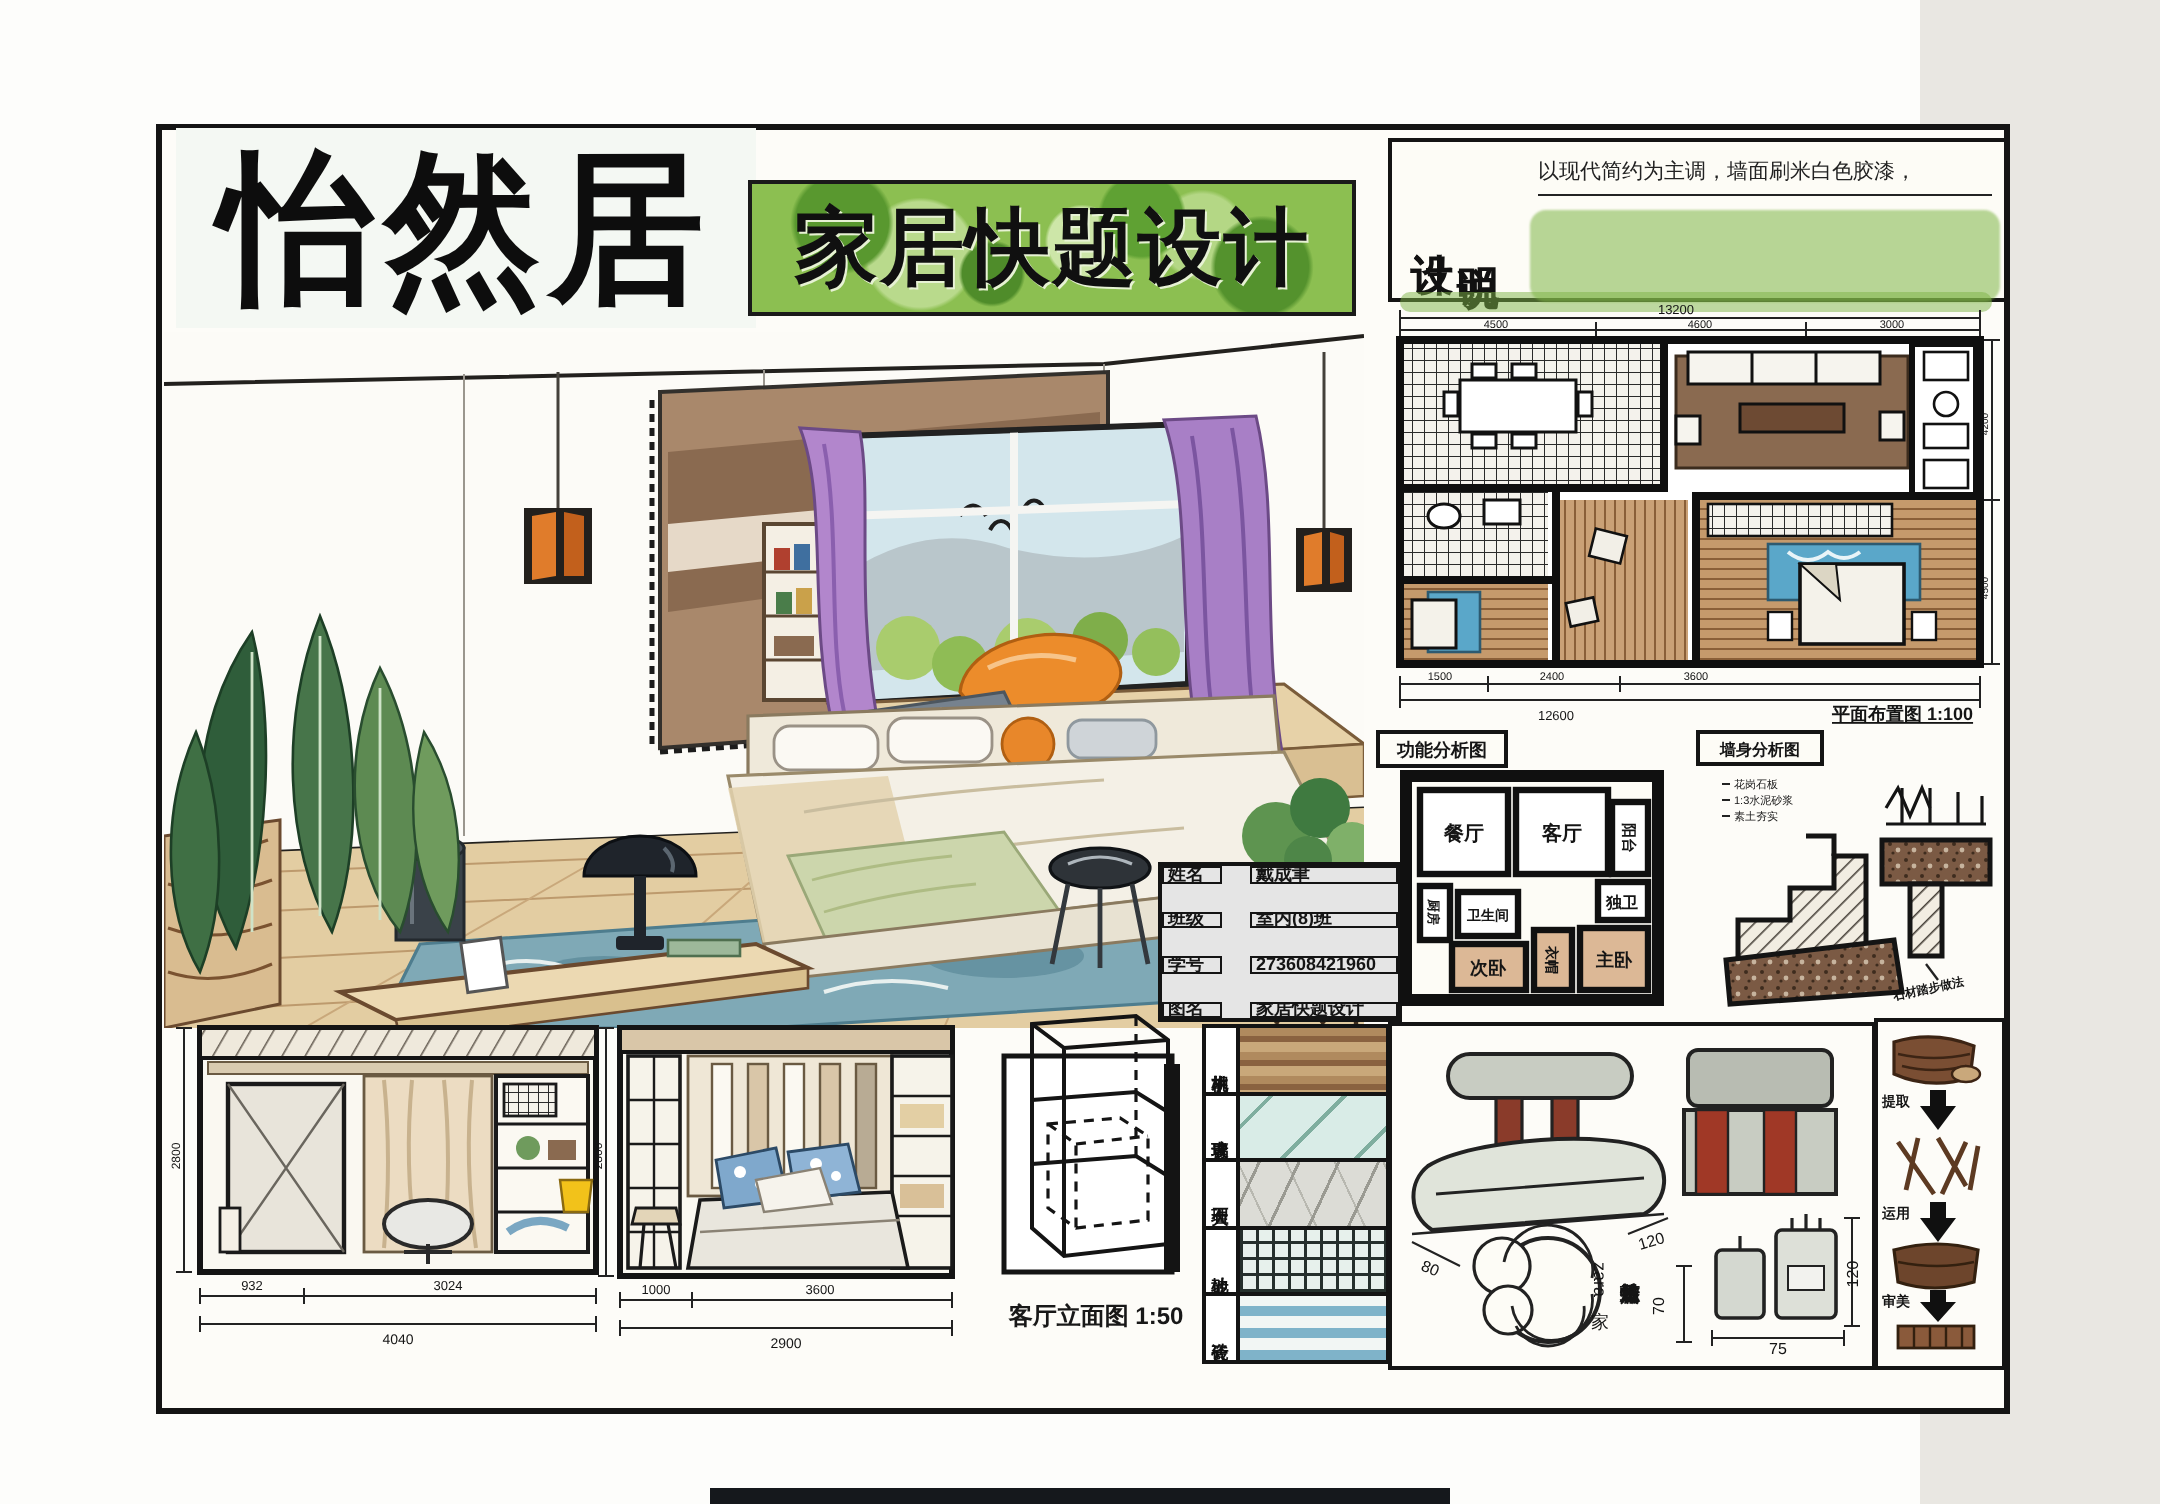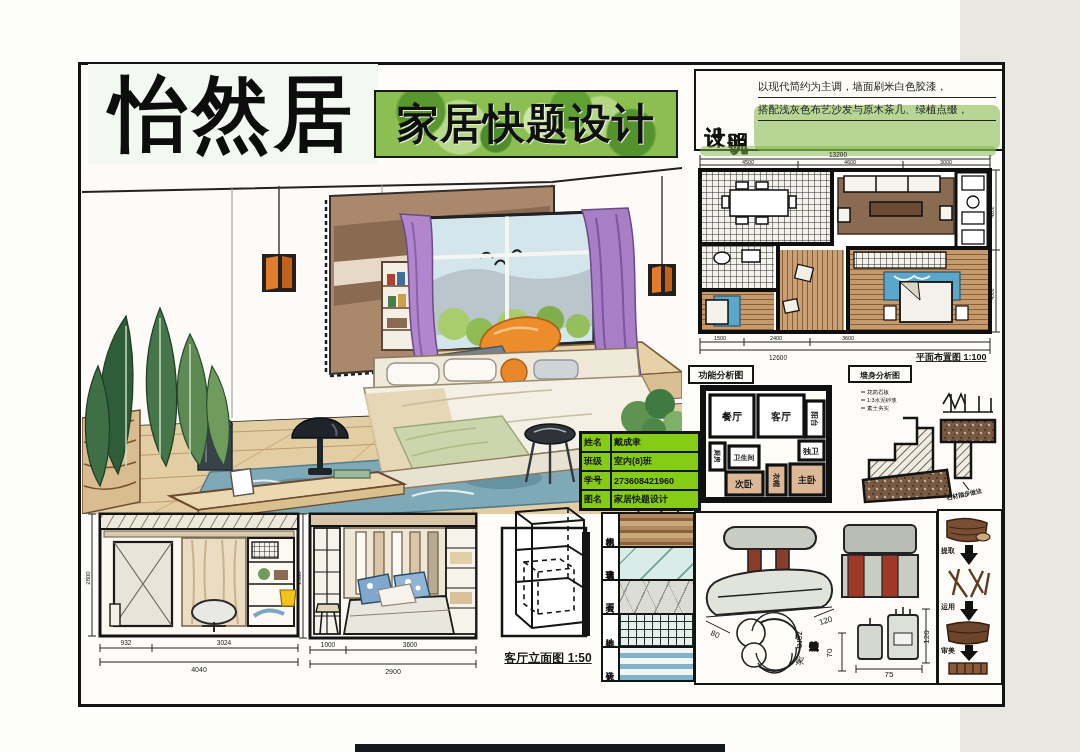--- a/index.html
+++ b/index.html
@@ -16,26 +16,26 @@
     background-image:radial-gradient(circle at 15% 30%,#59982f 0 9%,transparent 10%),radial-gradient(circle at 40% 70%,#4f8c2a 0 8%,transparent 9%),
       radial-gradient(circle at 65% 25%,#5fa133 0 10%,transparent 11%),radial-gradient(circle at 85% 65%,#54922d 0 9%,transparent 10%),
       radial-gradient(circle at 28% 55%,#b9da8c 0 12%,transparent 13%),radial-gradient(circle at 55% 45%,#cde6a8 0 10%,transparent 11%),
       radial-gradient(circle at 75% 40%,#b4d785 0 9%,transparent 10%);}
   .banner span{font-size:42px;font-weight:900;color:#101010;letter-spacing:1px;text-shadow:1px 1px 0 #e7f2d4;}
   
   .notes{left:694px;top:69px;width:306px;height:78px;border:2.5px solid #141414;background:#fdfcf6;display:flex;}
   .notes .lbl{width:62px;display:flex;justify-content:center;align-items:center;gap:2px;}
   .notes .lbl div{writing-mode:vertical-rl;font-size:21px;font-weight:900;color:#111;line-height:1;}
   .notes .lbl div:nth-child(2){margin-top:14px;}
-  .notes .body{flex:1;padding:4px 6px 2px 0;position:relative;}
+  .notes .body{flex:1;padding:4px 6px 2px 0;position:relative;margin-left:11px;}
   .notes .hl{position:absolute;left:-4px;right:2px;top:34px;height:46px;background:rgba(125,180,70,.55);border-radius:8px;filter:blur(.4px);}
   .notes .ln{position:relative;font-size:10.5px;color:#222;border-bottom:1.5px solid #232323;line-height:22px;height:22px;white-space:nowrap;overflow:hidden;}
   .hl-under{left:700px;top:146px;width:296px;height:10px;background:rgba(125,180,70,.5);border-radius:6px;}
   
-  .info{left:579px;top:431px;width:118px;height:76px;background:#84cc16;border:2px solid #141414;display:grid;grid-template-columns:30px 1fr;grid-auto-rows:1fr;}
+  .info{left:579px;top:431px;width:118px;height:76px;background:#e5e5e5;border:2px solid #141414;display:grid;grid-template-columns:30px 1fr;grid-auto-rows:1fr;gap:14px;}
   .info div{border:1px solid #141414;font-size:9px;display:flex;align-items:center;padding-left:2px;color:#151515;font-weight:700;overflow:hidden;white-space:nowrap;}
   
   .mats{left:601px;top:512px;width:90px;height:166px;border:2.5px solid #141414;background:#fff;display:flex;flex-direction:column;}
   .mat{flex:1;display:flex;border-bottom:2px solid #141414;}
   .mat:last-child{border-bottom:none;}
   .mat .mlbl{width:15px;writing-mode:vertical-rl;font-size:8.5px;font-weight:700;color:#111;display:flex;align-items:center;justify-content:center;border-right:2px solid #141414;}
   .mat .sw{flex:1;}
   .sw-wood{background:repeating-linear-gradient(180deg,#b08a5e 0 4px,#8a6240 4px 7px,#c9a87a 7px 12px);}
   .sw-glass{background:linear-gradient(135deg,#d8ece8 60%,#c2e0da 60%),#d8ece8;position:relative;background-image:repeating-linear-gradient(135deg,transparent 0 10px,#7fae9f 10px 12px,transparent 12px 26px);background-color:#d9ece7;}
   .sw-marble{background-color:#dcdcd6;background-image:repeating-linear-gradient(115deg,transparent 0 8px,#9a9a92 8px 9.5px,transparent 9.5px 18px),repeating-linear-gradient(65deg,transparent 0 12px,#b8b8b0 12px 13px,transparent 13px 22px);}
@@ -64,21 +64,20 @@
   </div>
 
   <div class="abs notes">
     <div class="lbl">
       <div>设计</div>
       <div>说明</div>
     </div>
     <div class="body">
       <div class="hl"></div>
       <div class="ln">以现代简约为主调，墙面刷米白色胶漆，</div>
-      <div class="ln">搭配浅灰色布艺沙发与原木茶几、绿植点缀，</div>
     </div>
   </div>
   <div class="abs hl-under"></div>
 
   <svg class="abs" style="left:688px;top:150px" width="314" height="213" viewBox="0 0 314 213">
     <defs>
       <pattern id="fp-grid" width="6" height="6" patternUnits="userSpaceOnUse">
         <rect width="6" height="6" fill="#f4f2ec"></rect>
           <path d="M0,0H6M0,0V6" stroke="#2a2a2a" stroke-width="1"></path>
       </pattern>
@@ -545,21 +544,21 @@
     <rect x="8" y="22" width="84" height="108" fill="#ffffff" stroke="#141414" stroke-width="2.5"></rect>
     <rect x="88" y="26" width="8" height="104" fill="#141414"></rect>
     <g stroke="#141414" fill="none">
       <path d="M22,6 L74,2 L90,14 L90,116 L38,122 L22,108 Z" stroke-width="2"></path>
       <path d="M22,6 L38,18 L38,122 M38,18 L90,14" stroke-width="2"></path>
       <path d="M22,44 L74,40 L90,50 M22,76 L74,72 L90,82" stroke-width="2"></path>
       <path d="M30,56 L66,53 L80,62 L80,104 L44,108 L30,98 Z M30,56 L44,66 L44,108 M44,66 L80,62" stroke-width="1.6" stroke-dasharray="5 4"></path>
       <path d="M74,2 V40 M74,40 V72" stroke-width="1.6" stroke-dasharray="5 4"></path>
     </g>
   </svg>
-  <div class="abs" style="left:478px;top:650px;width:140px;text-align:center;font-size:12px;font-weight:bold;color:#181818;text-decoration:underline;">客厅立面图 1:50</div>
+  <div class="abs" style="left:478px;top:650px;width:140px;text-align:center;font-size:12px;font-weight:bold;color:#181818;">客厅立面图 1:50</div>
 
   <div class="abs mats">
     <div class="mat">
       <div class="mlbl">胡桃木</div>
       <div class="sw sw-wood"></div>
     </div>
     <div class="mat">
       <div class="mlbl">青玻璃</div>
       <div class="sw sw-glass"></div>
     </div>

